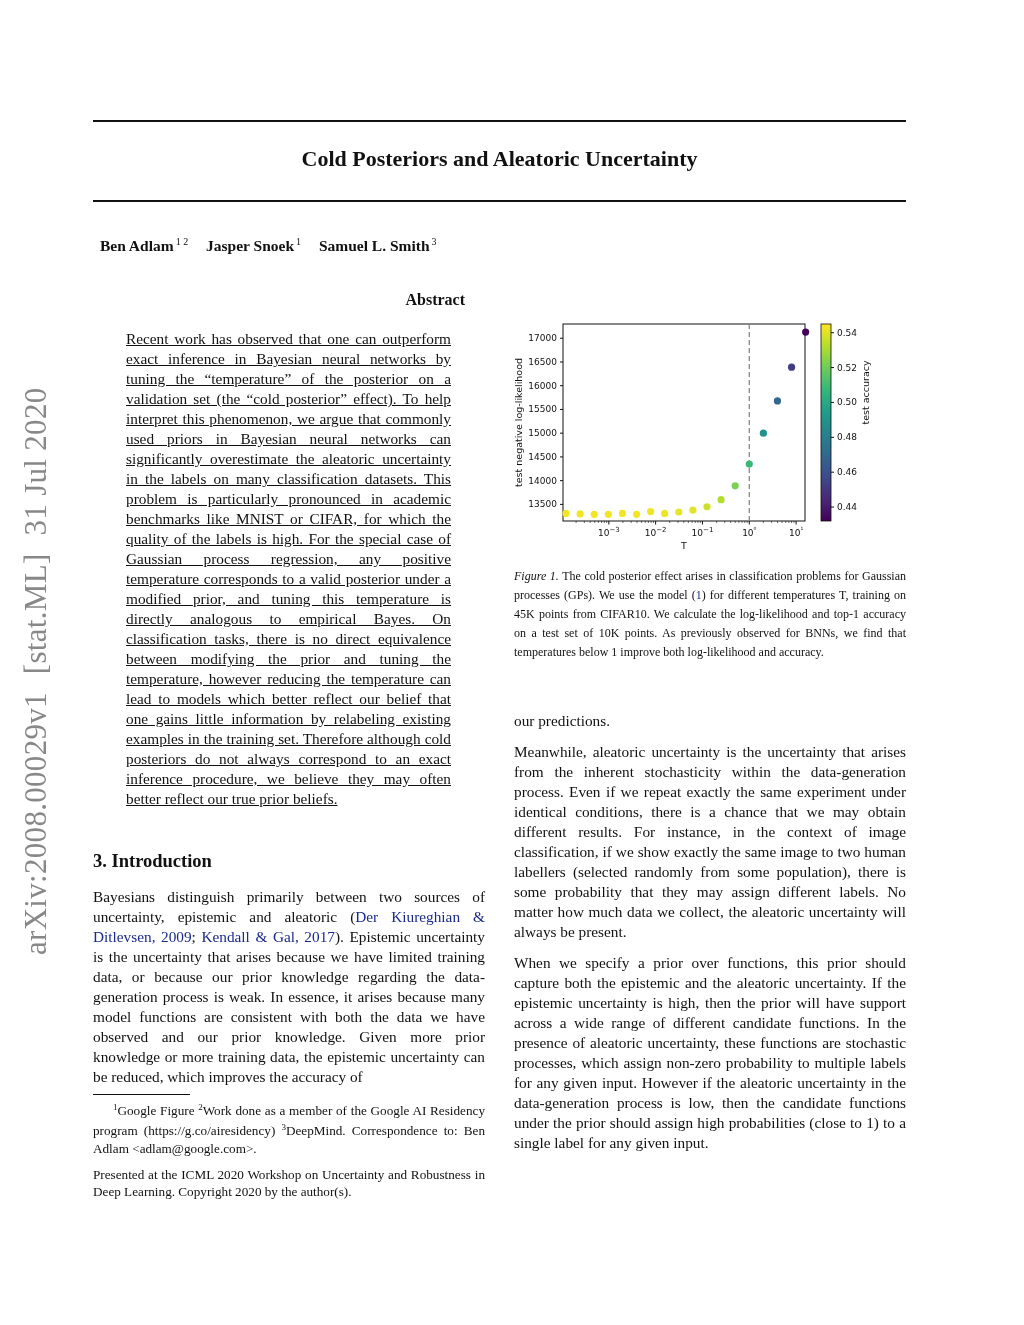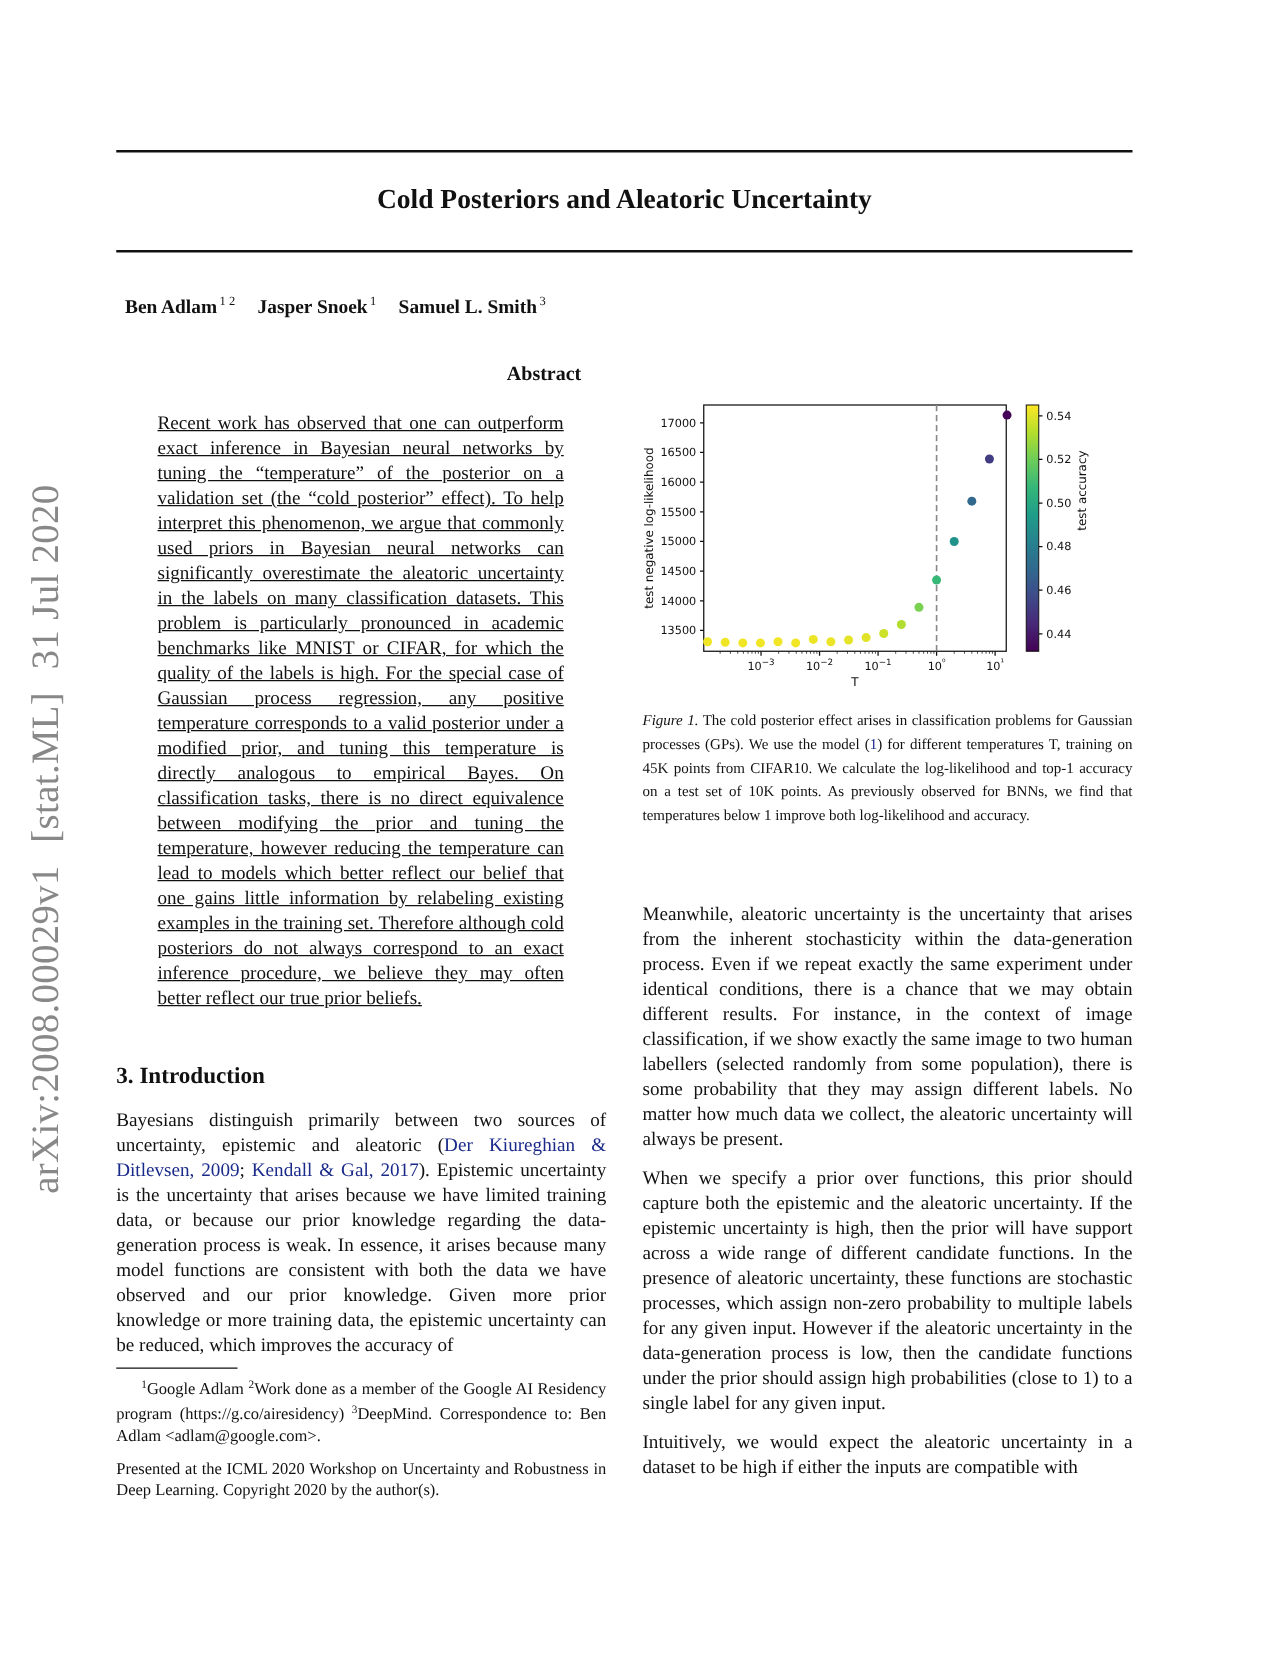--- a/index.html
+++ b/index.html
@@ -45,21 +45,21 @@
   <span>arXiv:2008.00029v1</span><span>[stat.ML]</span><span>31 Jul 2020</span>
 </div>
 
 <div class="abs-head">Abstract</div>
 <div class="col abs">Recent work has observed that one can outperform exact inference in Bayesian neural networks by tuning the “temperature” of the posterior on a validation set (the “cold posterior” effect). To help interpret this phenomenon, we argue that commonly used priors in Bayesian neural networks can significantly overestimate the aleatoric uncertainty in the labels on many classification datasets. This problem is particularly pronounced in academic benchmarks like MNIST or CIFAR, for which the quality of the labels is high. For the special case of Gaussian process regression, any positive temperature corresponds to a valid posterior under a modified prior, and tuning this temperature is directly analogous to empirical Bayes. On classification tasks, there is no direct equivalence between modifying the prior and tuning the temperature, however reducing the temperature can lead to models which better reflect our belief that one gains little information by relabeling existing examples in the training set. Therefore although cold posteriors do not always correspond to an exact inference procedure, we believe they may often better reflect our true prior beliefs.</div>
 
 <div class="sec-head">3. Introduction</div>
 <div class="col intro"><span>Bayesians distinguish primarily between two sources of uncertainty, epistemic and aleatoric (</span><a class="link">Der Kiureghian &amp; Ditlevsen, 2009</a><span>; </span><a class="link">Kendall &amp; Gal, 2017</a><span>). Epistemic uncertainty is the uncertainty that arises because we have limited training data, or because our prior knowledge regarding the data-generation process is weak. In essence, it arises because many model functions are consistent with both the data we have observed and our prior knowledge. Given more prior knowledge or more training data, the epistemic uncertainty can be reduced, which improves the accuracy of</span></div>
 
 <div class="fnrule"></div>
-<div class="col fn" style="top:1099px;text-indent:20px;"><sup>1</sup><span>Google Adlam</span> <sup>2</sup><span>Work done as a member of the Google AI Residency program (https://g.co/airesidency)</span> <sup>3</sup><span>DeepMind. Correspondence to: Ben Adlam &lt;adlam@google.com&gt;.</span></div>
+<div class="col fn" style="top:1099px;text-indent:20px;"><sup>1</sup><span>Google Figure</span> <sup>2</sup><span>Work done as a member of the Google AI Residency program (https://g.co/airesidency)</span> <sup>3</sup><span>DeepMind. Correspondence to: Ben Adlam &lt;adlam@google.com&gt;.</span></div>
 <div class="col fn" style="top:1166px;">Presented at the ICML 2020 Workshop on Uncertainty and Robustness in Deep Learning. Copyright 2020 by the author(s).</div>
 
 <svg id="chart" width="380" height="240">
   <g id="plot">
       <rect x="58" y="9" width="242" height="197" fill="none" stroke="#111" stroke-width="1"></rect>
       <line x1="55" x2="58" y1="189.3855421686747" y2="189.3855421686747" stroke="#111"></line>
       <text x="52" y="192.3855421686747" text-anchor="end" class="tick">13500</text>
       <line x1="55" x2="58" y1="165.65060240963857" y2="165.65060240963857" stroke="#111"></line>
       <text x="52" y="168.65060240963857" text-anchor="end" class="tick">14000</text>
       <line x1="55" x2="58" y1="141.91566265060243" y2="141.91566265060243" stroke="#111"></line>
@@ -172,16 +172,16 @@
       <text x="332" y="55.584070796460196" class="tick">0.52</text>
       <line x1="326" x2="329" y1="17.716814159292056" y2="17.716814159292056" stroke="#111"></line>
       <text x="332" y="20.716814159292056" class="tick">0.54</text>
       <text x="0" y="0" text-anchor="middle" class="axlabel" transform="translate(364,77.5) rotate(-90)">test accuracy</text>
     </g>
 </svg>
 
 <div class="col caption"><i>Figure 1.</i><span> The cold posterior effect arises in classification problems for Gaussian processes (GPs). We use the model (</span><a class="link">1</a><span>) for different temperatures T, training on 45K points from CIFAR10. We calculate the log-likelihood and top-1 accuracy on a test set of 10K points. As previously observed for BNNs, we find that temperatures below 1 improve both log-likelihood and accuracy.</span></div>
 
 <div class="col rcol" style="top:711px;">
+  <p class="p">our predictions.</p>
   <p class="p" style="margin-top:11px;">Meanwhile, aleatoric uncertainty is the uncertainty that arises from the inherent stochasticity within the data-generation process. Even if we repeat exactly the same experiment under identical conditions, there is a chance that we may obtain different results. For instance, in the context of image classification, if we show exactly the same image to two human labellers (selected randomly from some population), there is some probability that they may assign different labels. No matter how much data we collect, the aleatoric uncertainty will always be present.</p>
   <p class="p" style="margin-top:11px;">When we specify a prior over functions, this prior should capture both the epistemic and the aleatoric uncertainty. If the epistemic uncertainty is high, then the prior will have support across a wide range of different candidate functions. In the presence of aleatoric uncertainty, these functions are stochastic processes, which assign non-zero probability to multiple labels for any given input. However if the aleatoric uncertainty in the data-generation process is low, then the candidate functions under the prior should assign high probabilities (close to 1) to a single label for any given input.</p>
-  <p class="p" style="margin-top:11px;">Intuitively, we would expect the aleatoric uncertainty in a dataset to be high if either the inputs are compatible with</p>
 </div>
 
 </body></html>

